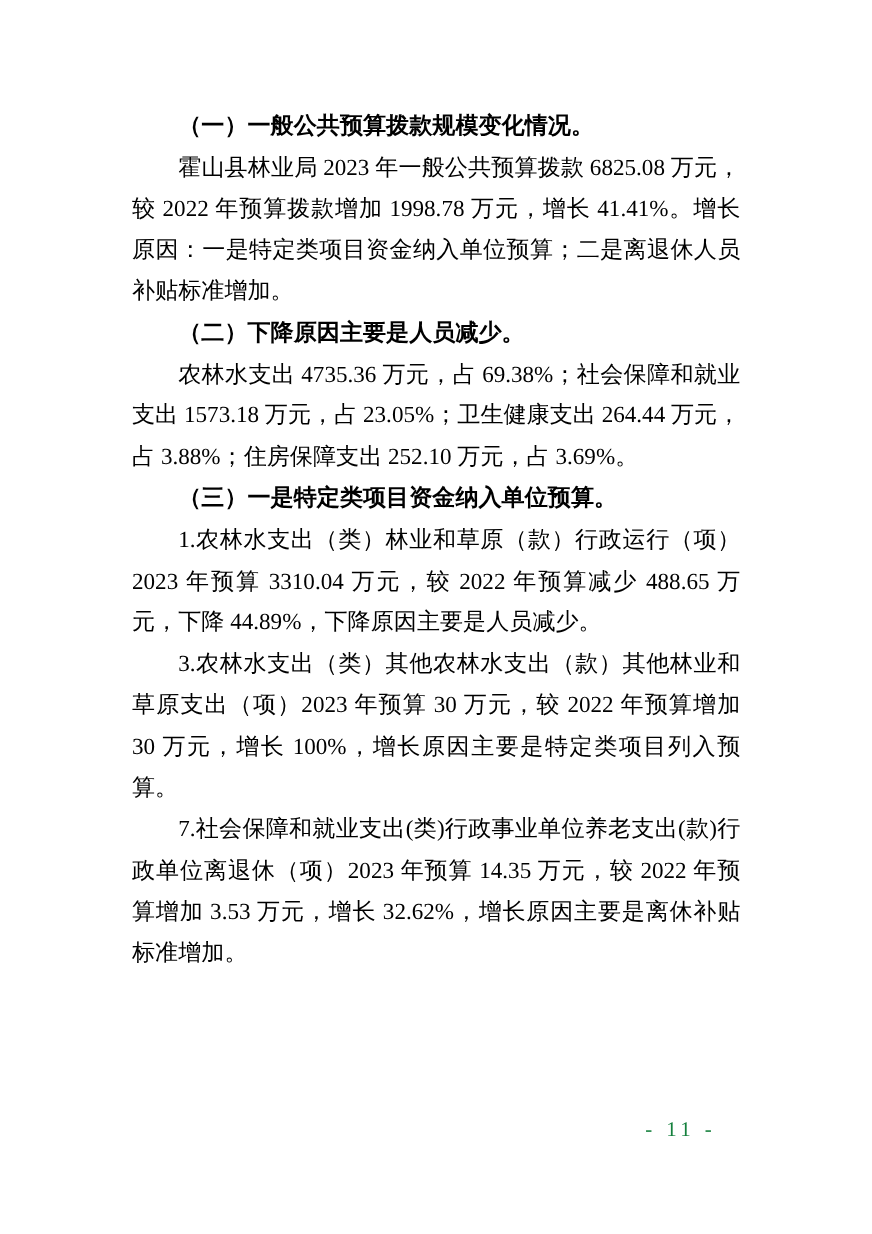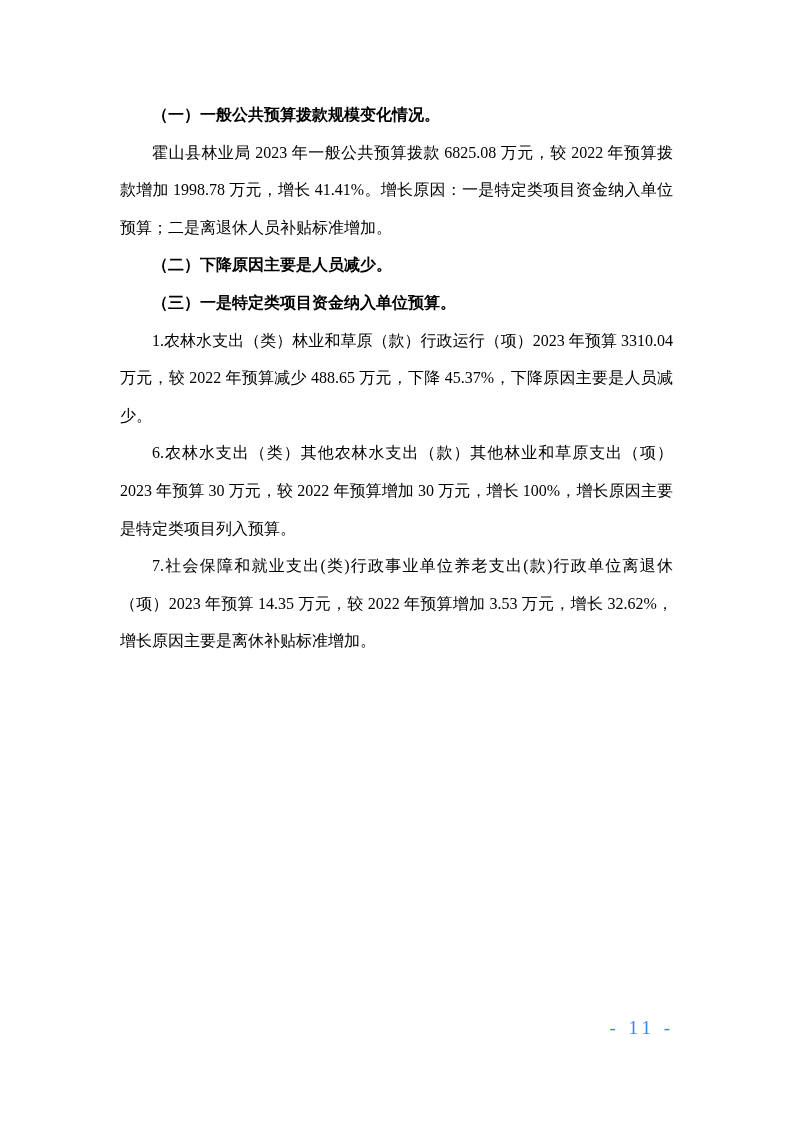--- a/index.html
+++ b/index.html
@@ -14,59 +14,60 @@
     background: #ffffff;
     overflow: hidden;
     font-family: "Liberation Serif", "DejaVu Serif", serif;
     color: #000000;
   }
   .content {
     position: absolute;
     left: 120px;
     top: 96px;
     width: 553px;
-    font-size: 16px;
+    font-size: 21px;
     line-height: 37.6px;
     text-align: justify;
   }
   .content p,
   .content .heading {
     margin: 0;
     padding: 0;
     text-indent: 2em;
   }
   .heading {
     font-weight: bold;
   }
   .lead {
     font-weight: normal;
   }
   .page-number {
     position: absolute;
-    right: 119px;
+    right: 142px;
     top: 1014px;
     font-size: 19px;
     line-height: 28px;
     letter-spacing: 4px;
-    color: #3b82f6;
+    color: #15803d;
     font-family: "Liberation Serif", "DejaVu Serif", serif;
   }
 </style>
 </head>
 <body>
 
 <div class="page">
   <div class="content">
 
     <div class="heading">（一）一般公共预算拨款规模变化情况。</div>
     <p><span class="lead"></span><span>霍山县林业局 2023 年一般公共预算拨款 6825.08 万元，较 2022 年预算拨款增加 1998.78 万元，增长 41.41%。增长原因：一是特定类项目资金纳入单位预算；二是离退休人员补贴标准增加。</span></p>
 
     <div class="heading">（二）下降原因主要是人员减少。</div>
+    <p><span class="lead"></span><span>农林水支出 4735.36 万元，占 69.38%；社会保障和就业支出 1573.18 万元，占 23.05%；卫生健康支出 264.44 万元，占 3.88%；住房保障支出 252.10 万元，占 3.69%。</span></p>
 
     <div class="heading">（三）一是特定类项目资金纳入单位预算。</div>
-    <p><span class="lead">1.农林水支出（类）林业和草原（款）行政运行（项）</span><span>2023 年预算 3310.04 万元，较 2022 年预算减少 488.65 万元，下降 45.37%，下降原因主要是人员减少。</span></p>
-    <p><span class="lead">6.农林水支出（类）其他农林水支出（款）其他林业和草原支出（项）</span><span>2023 年预算 30 万元，较 2022 年预算增加 30 万元，增长 100%，增长原因主要是特定类项目列入预算。</span></p>
+    <p><span class="lead">1.农林水支出（类）林业和草原（款）行政运行（项）</span><span>2023 年预算 3310.04 万元，较 2022 年预算减少 488.65 万元，下降 44.89%，下降原因主要是人员减少。</span></p>
+    <p><span class="lead">3.农林水支出（类）其他农林水支出（款）其他林业和草原支出（项）</span><span>2023 年预算 30 万元，较 2022 年预算增加 30 万元，增长 100%，增长原因主要是特定类项目列入预算。</span></p>
     <p><span class="lead">7.社会保障和就业支出(类)行政事业单位养老支出(款)行政单位离退休（项）</span><span>2023 年预算 14.35 万元，较 2022 年预算增加 3.53 万元，增长 32.62%，增长原因主要是离休补贴标准增加。</span></p>
 
   </div>
 
   <div class="page-number">- 11 -</div>
 </div>
 
 </body></html>

